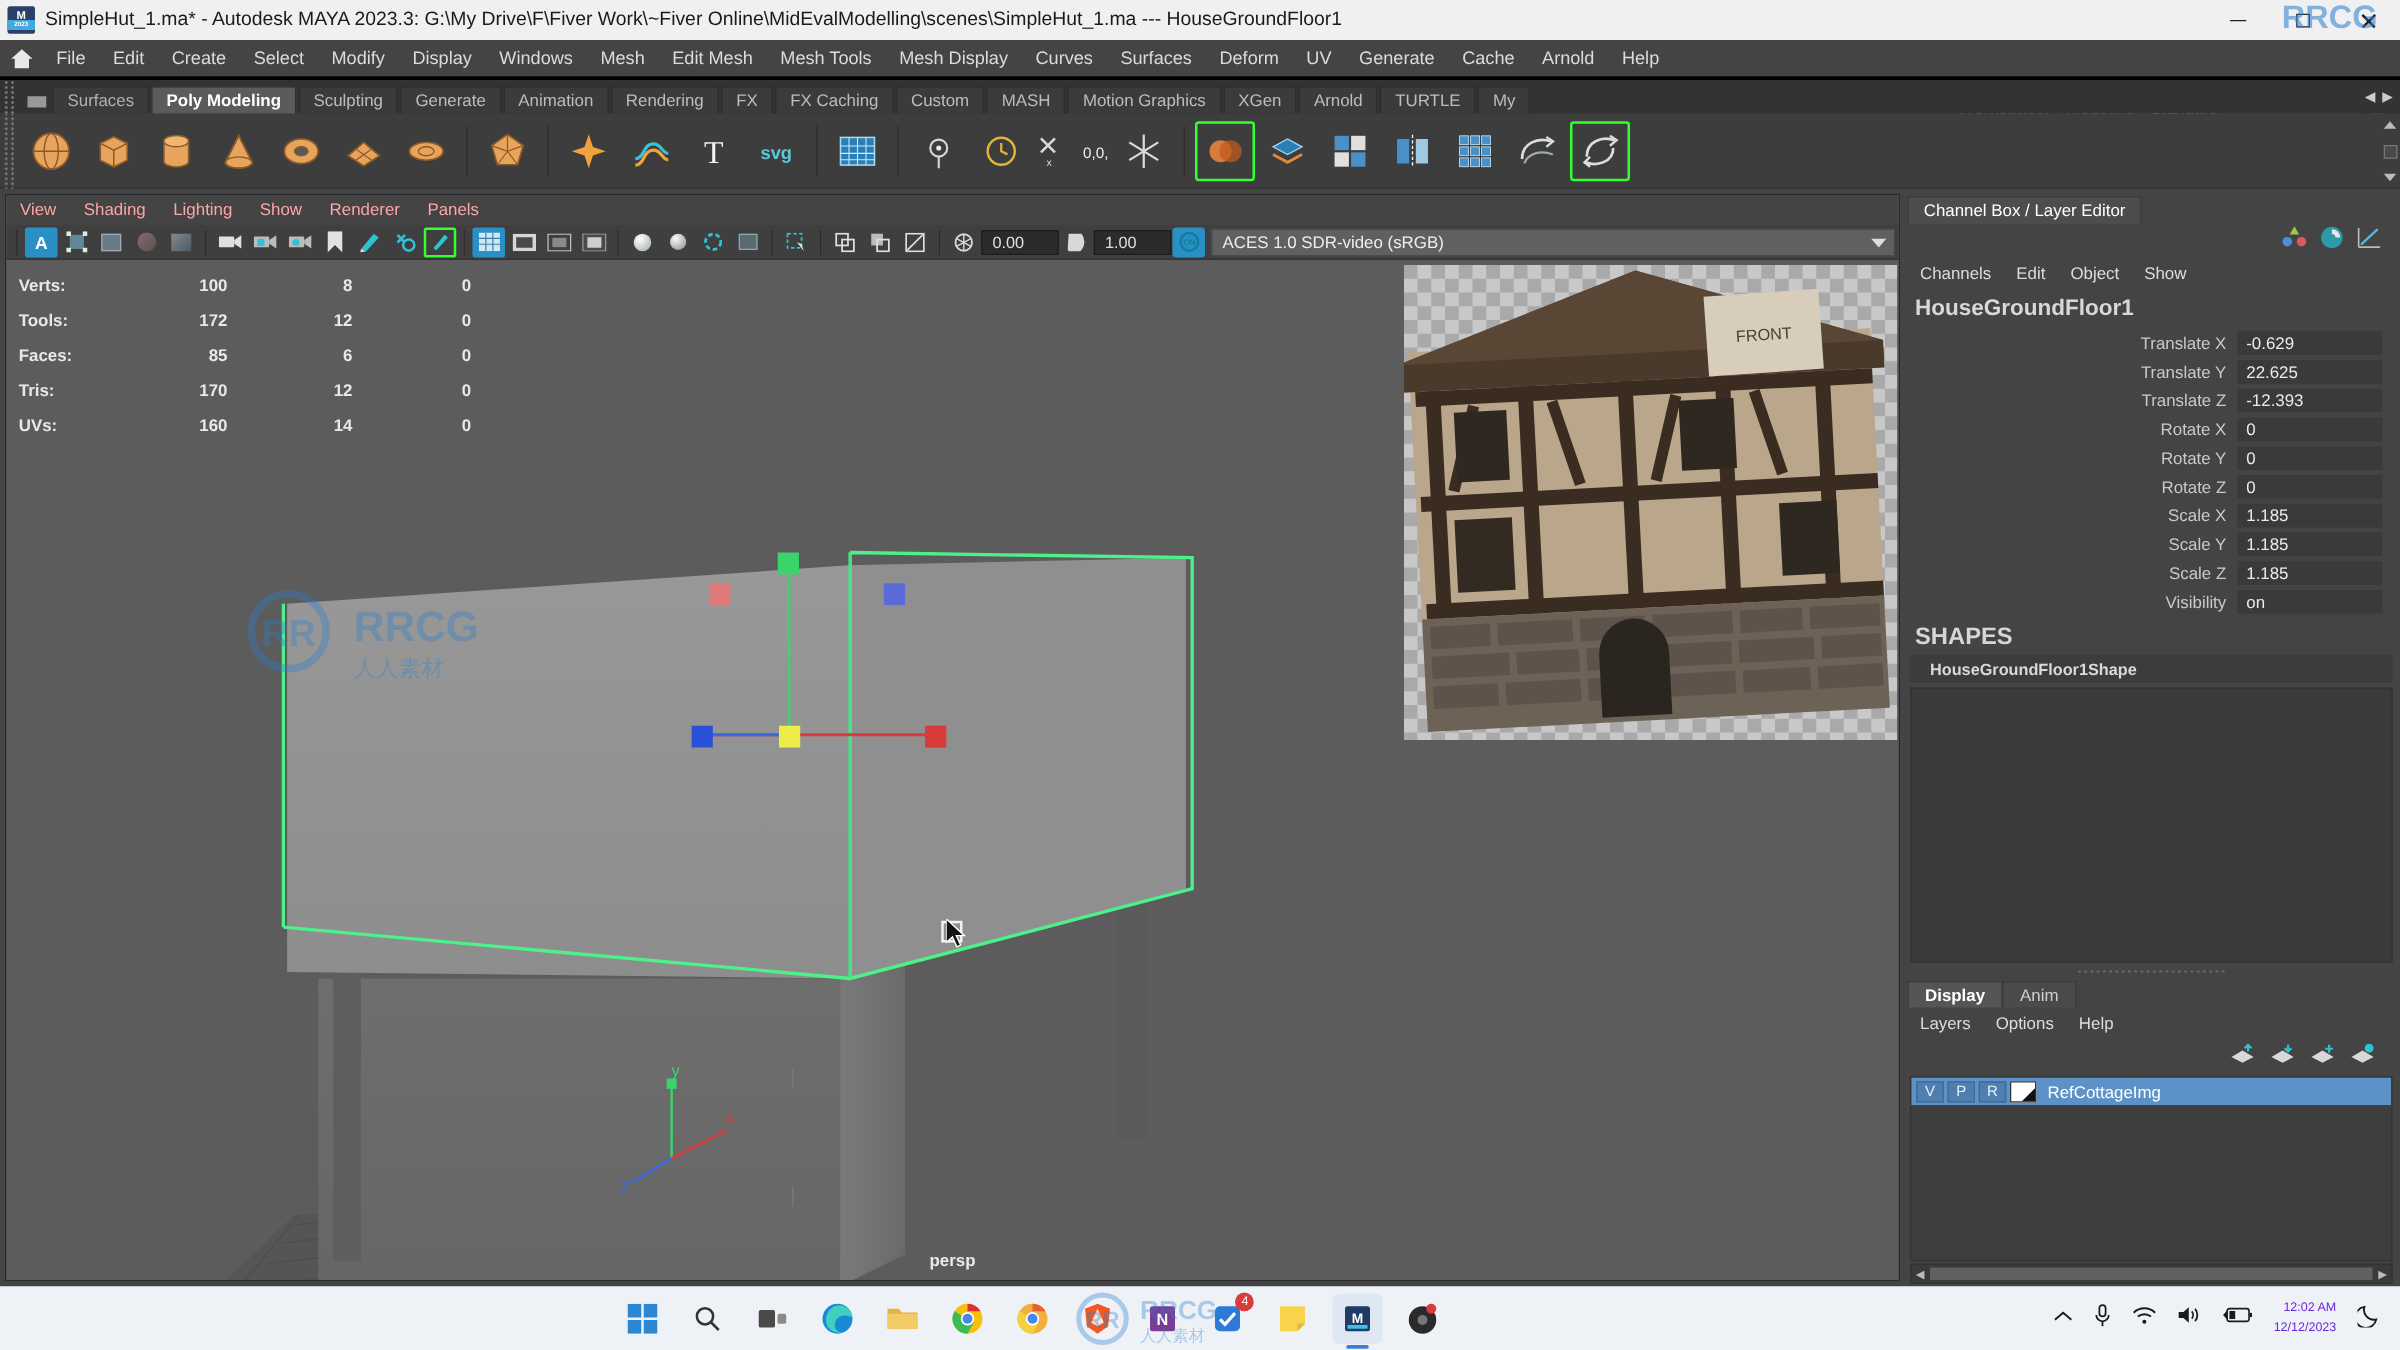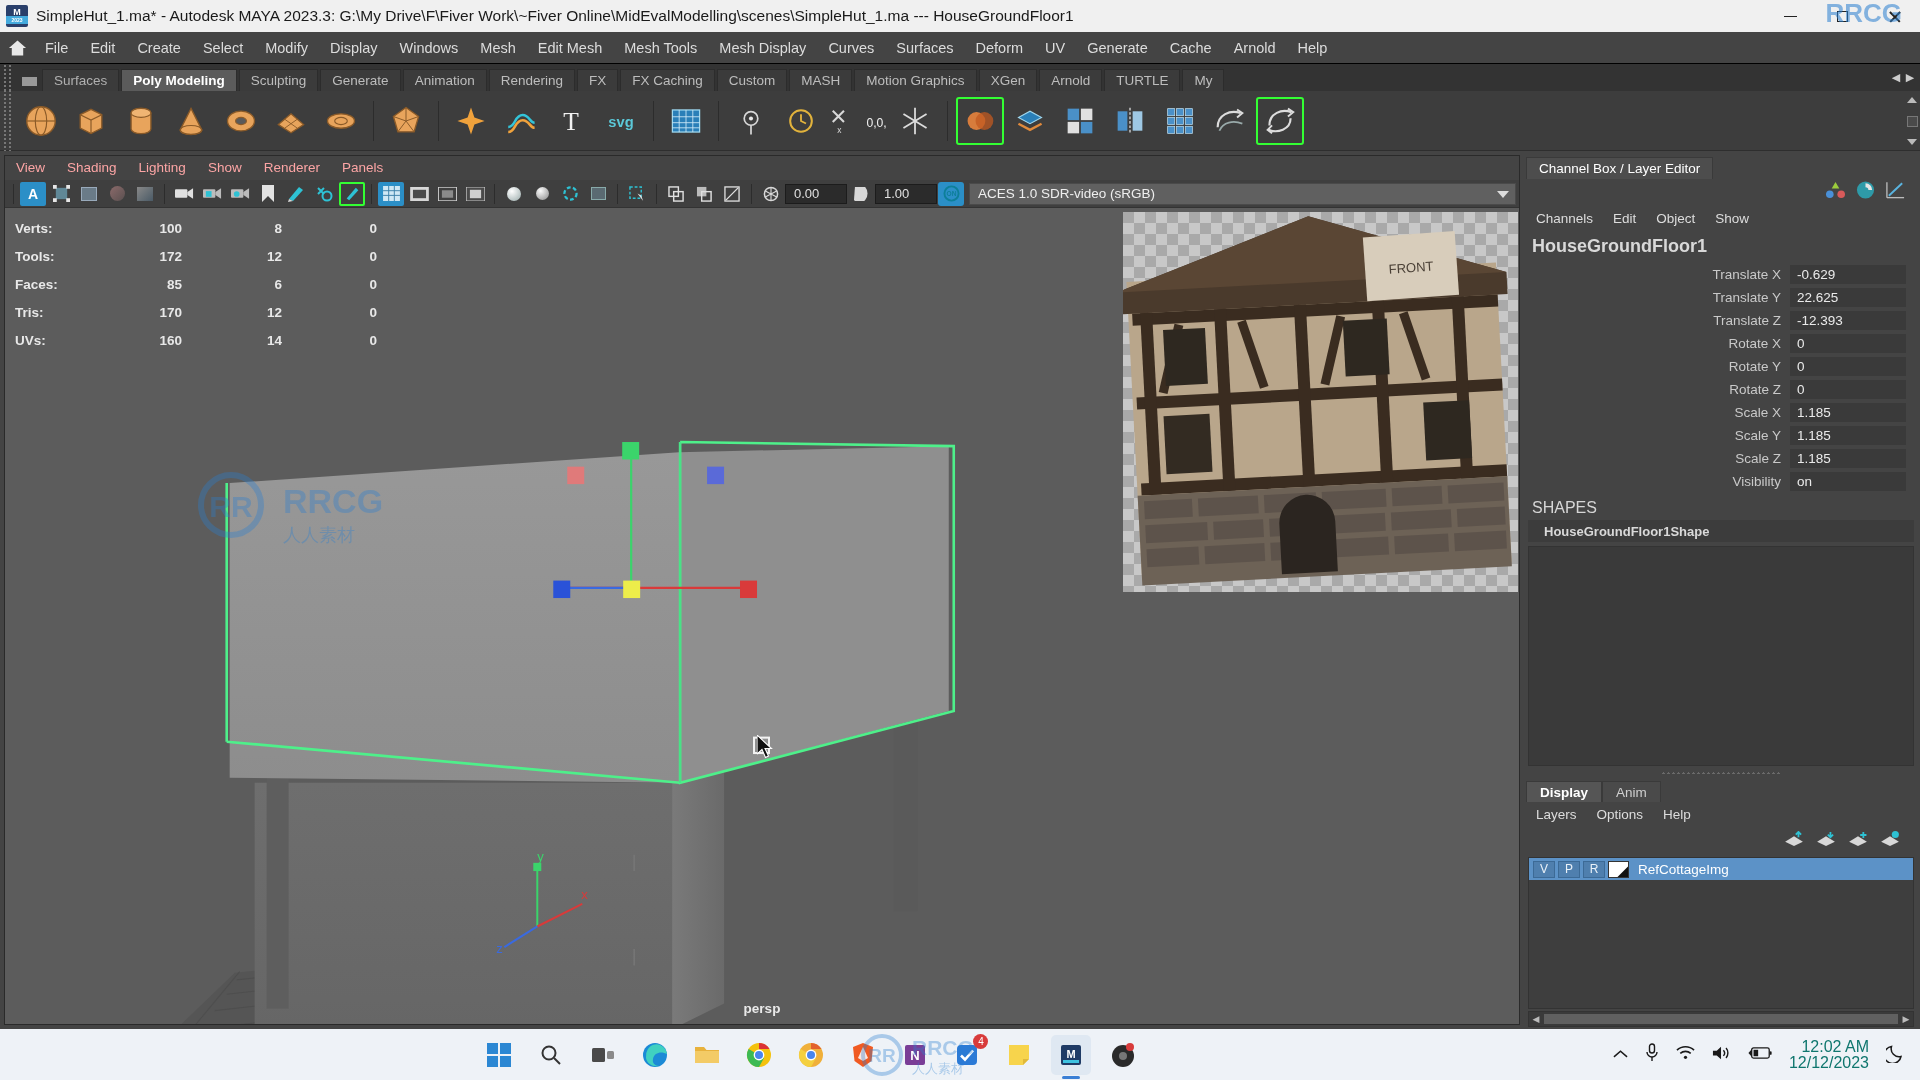--- a/index.html
+++ b/index.html
@@ -15,21 +15,21 @@
   #winbtns{position:absolute;right:0;top:0;height:32px;display:flex;}
   #winbtns div{width:52px;height:32px;display:flex;align-items:center;justify-content:center;font-size:14px;color:#222;}
   #winbtns div.close{color:#111;}
   .wm-min{width:13px;height:1px;background:#222;}
   .wm-max{width:11px;height:11px;border:1.4px solid #222;}
   .wm-close{position:relative;width:13px;height:13px;}
   .wm-close:before,.wm-close:after{content:"";position:absolute;left:0;top:6px;width:14px;height:1.5px;background:#222;}
   .wm-close:before{transform:rotate(45deg);} .wm-close:after{transform:rotate(-45deg);}
 
   
-  #menubar{height:32px;background:#444;display:flex;align-items:center;position:relative;border-bottom:1px solid #000000;}
+  #menubar{height:32px;background:#444;display:flex;align-items:center;position:relative;border-bottom:3px solid #000000;}
   #menubar .home{width:34px;display:flex;align-items:center;justify-content:center;}
   #menubar .mi{font-size:14.5px;color:#dcdcdc;padding:0 11px;height:32px;line-height:32px;white-space:nowrap;cursor:default;}
   #wsbox{position:absolute;right:8px;top:0;height:32px;display:flex;align-items:center;gap:6px;margin-top:38px;}
   #wsbox .lbl{font-size:14px;color:#ddd;}
   #wsbox .sel{width:240px;height:22px;background:#555;border:1px solid #666;display:flex;align-items:center;
     padding:0 6px;font-size:13.5px;color:#e4e4e4;position:relative;}
   #wsbox .sel .arr{position:absolute;right:5px;top:7px;border-left:6px solid transparent;border-right:6px solid transparent;border-top:7px solid #ccc;}
   #wsbox .lock{width:20px;height:22px;display:flex;align-items:center;justify-content:center;}
 
   
@@ -96,21 +96,21 @@
   .panelTabBar{height:26px;display:flex;align-items:flex-end;}
   .ptab{height:22px;line-height:22px;padding:0 12px;font-size:13.5px;color:#e6e6e6;background:#4d4d4d;border:1px solid #3a3a3a;border-bottom:none;}
   .ptab.active{background:#4d4d4d;color:#fff;}
   #cbIcons{height:26px;display:flex;align-items:center;justify-content:flex-end;gap:9px;padding-right:10px;}
   .cbmenu{height:26px;display:flex;align-items:center;}
   .cbmenu span{font-size:13.5px;color:#ddd;padding:0 10px;}
   .objname{font-size:18px;font-weight:bold;color:#d8d8d8;padding:5px 0 6px 6px;}
   .attrrow{display:flex;align-items:center;height:23px;}
   .attrrow .an{flex:1;text-align:right;font-size:13.5px;color:#c9c9c9;padding-right:9px;}
   .attrrow .av{width:116px;height:19px;background:#3a3a3a;color:#eaeaea;font-size:13.5px;display:flex;align-items:center;padding-left:7px;margin-right:10px;}
-  .sectLabel{font-size:16px;font-weight:normal;color:#d6d6d6;padding:6px 0 3px 6px;}
+  .sectLabel{font-size:19px;font-weight:bold;color:#d6d6d6;padding:6px 0 3px 6px;}
   .shaperow{background:#3c3c3c;height:22px;display:flex;align-items:center;padding-left:16px;
     font-size:13px;font-weight:bold;color:#d9d9d9;margin:0 2px;}
   #cbblank{flex:0 0 220px;background:#3a3a3a;margin:4px 2px 0 2px;border:1px solid #333;}
   #cbgrip{height:12px;display:flex;align-items:center;justify-content:center;}
   #cbgrip i{display:block;width:120px;height:4px;background:
      radial-gradient(circle,#6a6a6a 1px,transparent 1.3px) 0 1px/5px 5px repeat-x;}
   #layerPanel{flex:1;display:flex;flex-direction:column;}
   .ltabbar{height:24px;display:flex;align-items:flex-end;}
   .ltab{height:21px;line-height:21px;padding:0 13px;font-size:13.5px;color:#cfcfcf;background:#4a4a4a;border:1px solid #3a3a3a;border-bottom:none;}
   .ltab.active{background:#555;color:#fff;font-weight:bold;}
@@ -128,21 +128,21 @@
   #hscroll{height:16px;background:#3a3a3a;border:1px solid #333;margin:2px 2px 0 2px;display:flex;align-items:center;}
   #hscroll .ar{width:14px;height:14px;display:flex;align-items:center;justify-content:center;color:#bbb;font-size:9px;}
   #hscroll .bar{flex:1;height:10px;background:#606060;margin:0 1px;}
 
   
   #taskbar{position:absolute;left:0;bottom:0;width:1920px;height:51px;background:#eef2f7;display:flex;align-items:center;}
   #tbicons{flex:1;display:flex;align-items:center;justify-content:center;gap:12px;padding-left:10px;}
   .tbi{width:40px;height:40px;display:flex;align-items:center;justify-content:center;position:relative;border-radius:5px;}
   .tbi.active:after{content:"";position:absolute;bottom:-4px;left:11px;width:18px;height:3px;background:#3a7fd5;border-radius:2px;}
   #tray{display:flex;align-items:center;gap:17px;padding-right:14px;color:#1a1a1a;}
-  #clock{font-size:16px;line-height:16px;text-align:right;color:#0f766e;}
+  #clock{font-size:10px;line-height:16px;text-align:right;color:#6d28d9;}
   .wm{position:absolute;opacity:.35;pointer-events:none;}
 </style>
 </head>
 <body>
 
 <div id="titlebar">
   <div class="appicon">
       <span>M</span>
       <span class="sub">2023</span>
     </div>

